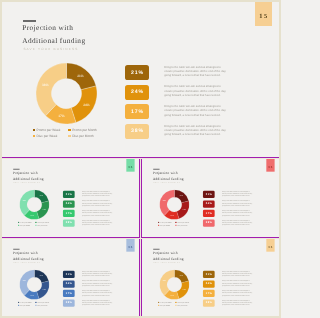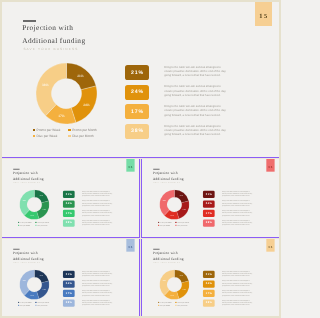--- a/index.html
+++ b/index.html
@@ -1,17 +1,17 @@
 <!DOCTYPE html>
 <html><head>
 <meta charset="utf-8">
 <style>
   html,body{margin:0;padding:0;}
   body{width:281px;height:318px;background:#f2f1ef;font-family:"Liberation Sans",sans-serif;overflow:hidden;-webkit-font-smoothing:antialiased;text-rendering:geometricPrecision;}
-  .page{position:relative;width:281px;height:318px;background:#8b5cf6;}
+  .page{position:relative;width:281px;height:318px;background:#a21caf;}
   .slide{position:absolute;overflow:hidden;background:#f2f1ef;}
   .slide-inner{position:absolute;left:0;top:0;transform-origin:0 0;width:281px;height:158px;}
   .sep{position:absolute;background:#ece7da;}
   .pagenum{position:absolute;display:flex;align-items:center;justify-content:center;font-family:"Liberation Serif",serif;color:#3a3020;font-weight:bold;letter-spacing:1px;}
   .accentline{position:absolute;background:#6b6b6b;}
   .title{position:absolute;font-family:"Liberation Serif",serif;color:#3d3d3d;white-space:nowrap;letter-spacing:.4px;}
   .sub{position:absolute;white-space:nowrap;letter-spacing:1.15px;font-size:3.1px;color:#c6c0b4;}
   .badge{position:absolute;display:flex;align-items:center;justify-content:center;color:#fff;font-weight:bold;border-radius:2.6px;}
   .para{position:absolute;color:#9e9a93;font-size:2.75px;line-height:4.3px;width:62px;}
   .legend{position:absolute;display:grid;grid-template-columns:auto auto;gap:2.2px 8px;}

